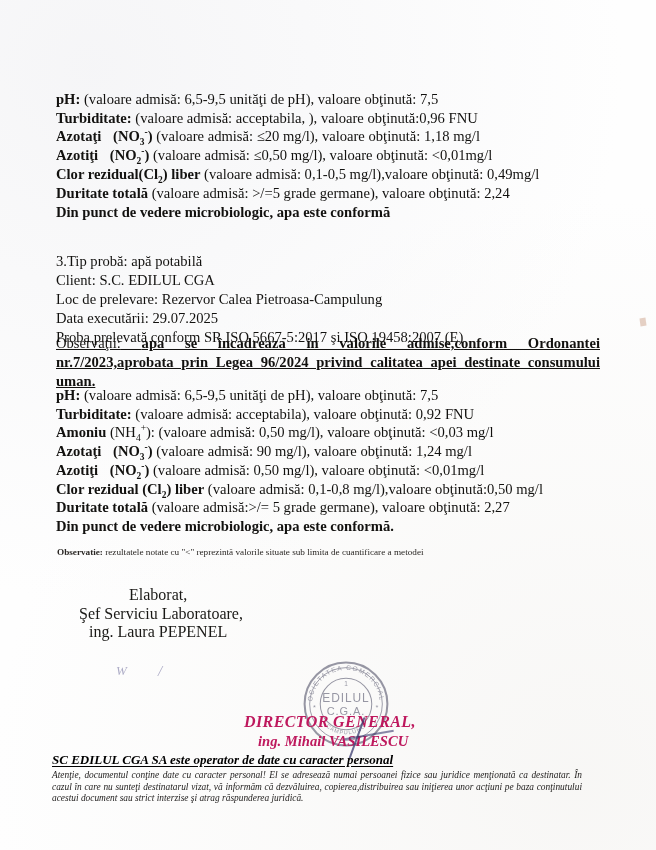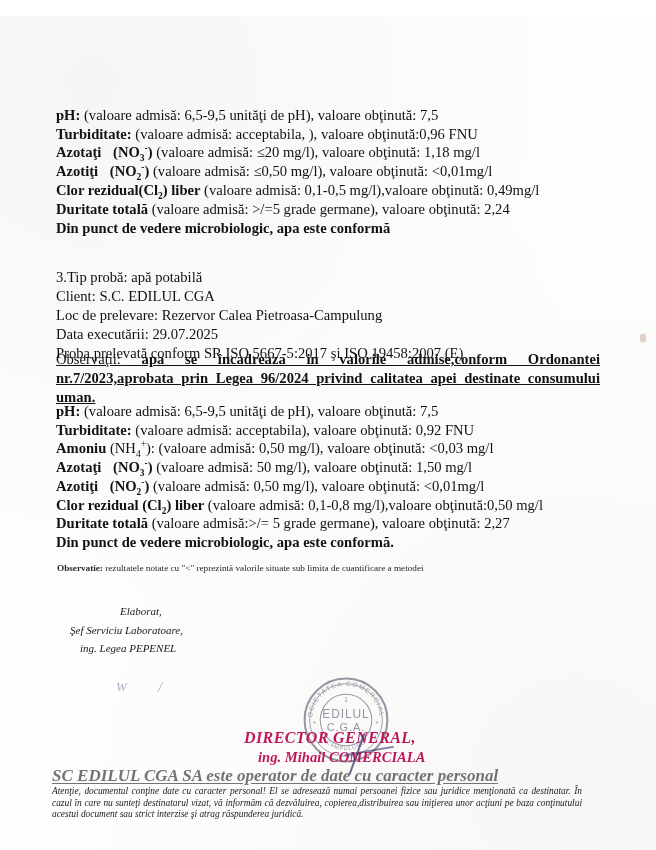--- a/index.html
+++ b/index.html
@@ -13,21 +13,20 @@
     position: relative;
     overflow: hidden;
     font-family: "Liberation Serif", "DejaVu Serif", serif;
     color: #12110f;
     -webkit-font-smoothing: antialiased;
   }
   .page {
     position: absolute;
     inset: 0;
     background: #fefefe;
-    margin-top: 16px;
   }
   
   .scan-tint {
     position: absolute;
     inset: 0;
     background:
       radial-gradient(circle at 14% 8%, rgba(244,244,246,0.85) 0%, rgba(255,255,255,0) 55%),
       radial-gradient(circle at 88% 92%, rgba(246,245,243,0.8) 0%, rgba(255,255,255,0) 60%);
     pointer-events: none;
   }
@@ -88,26 +87,25 @@
     font-size: 9.2px;
     line-height: 12px;
     color: #2a2724;
     white-space: nowrap;
   }
   #footnote .fn-label { font-weight: bold; }
 
   
   #signature-elaborat {
     top: 586px;
-    left: 70px;
+    left: 79px;
     width: 260px;
-    font-size: 11px;
+    font-size: 16px;
     line-height: 18.5px;
     color: #1a1916;
-    font-style: italic;
   }
   #signature-elaborat .sig-l1 { padding-left: 50px; }
   #signature-elaborat .sig-l2 { padding-left: 0px; }
   #signature-elaborat .sig-l3 { padding-left: 10px; }
 
   
   .hand-mark {
     position: absolute;
     color: #6c6a9a;
     font-family: "Liberation Serif", serif;
@@ -183,25 +181,25 @@
   
   #legal-notice {
     position: absolute;
     top: 752px;
     left: 52px;
     width: 530px;
   }
   #legal-heading {
     font-style: italic;
     font-weight: bold;
-    font-size: 17px;
+    font-size: 13px;
     line-height: 15px;
     text-decoration: underline;
     text-underline-offset: 2px;
-    color: #737373;
+    color: #000000;
     white-space: nowrap;
   }
   #legal-body {
     margin-top: 3px;
     font-style: italic;
     font-size: 9.4px;
     line-height: 11.6px;
     text-align: justify;
     color: #232120;
   }
@@ -251,42 +249,42 @@
     <div class="result-line">
       <span class="result-name">pH:</span><span> (valoare admisă: 6,5-9,5 unităţi de pH), valoare obţinută: 7,5</span>
     </div>
     <div class="result-line">
       <span class="result-name">Turbiditate:</span><span> (valoare admisă: acceptabila), valoare obţinută: 0,92 FNU</span>
     </div>
     <div class="result-line">
       <span class="result-name">Amoniu</span><span> (NH<sub>4</sub><sup>+</sup>):</span><span> (valoare admisă: 0,50 mg/l), valoare obţinută: &lt;0,03 mg/l</span>
     </div>
     <div class="result-line">
-      <span class="result-name">Azotaţi</span><span class="b"> (NO<sub>3</sub><sup>-</sup>)</span><span> (valoare admisă: 50 mg/l), valoare obţinută: 1,50  mg/l</span>
+      <span class="result-name">Azotaţi</span><span class="b"> (NO<sub>3</sub><sup>-</sup>)</span><span> (valoare admisă: 90 mg/l), valoare obţinută: 1,24  mg/l</span>
     </div>
     <div class="result-line">
       <span class="result-name">Azotiţi</span><span class="b"> (NO<sub>2</sub><sup>-</sup>)</span><span> (valoare admisă: 0,50 mg/l), valoare obţinută: &lt;0,01mg/l</span>
     </div>
     <div class="result-line">
       <span class="result-name">Clor rezidual (Cl<sub>2</sub>) liber</span><span> (valoare admisă: 0,1-0,8 mg/l),valoare obţinută:0,50 mg/l</span>
     </div>
     <div class="result-line">
       <span class="result-name">Duritate totală</span><span> (valoare admisă:&gt;/= 5 grade germane), valoare obţinută: 2,27</span>
     </div>
     <div class="conform-line">Din punct de vedere microbiologic, apa este conformă.</div>
   </div>
 
   <div class="block" id="footnote">
     <span class="fn-label">Observatie:</span><span> rezultatele notate cu "&lt;" reprezintă valorile situate sub limita de cuantificare a metodei</span>
   </div>
 
   <div class="block" id="signature-elaborat">
     <div class="sig-l1">Elaborat,</div>
     <div class="sig-l2">Şef Serviciu Laboratoare,</div>
-    <div class="sig-l3">ing. Legea PEPENEL</div>
+    <div class="sig-l3">ing. Laura PEPENEL</div>
   </div>
 
   <div class="hand-mark" id="hand-mark-left">W</div>
   <div class="hand-mark" id="hand-mark-left2">/</div>
   <div id="margin-mark-right"></div>
 
   <div id="company-stamp">
     <svg viewBox="0 0 100 100" xmlns="http://www.w3.org/2000/svg">
       <defs>
         <path id="arcTop" d="M 13,50 A 37,37 0 0 1 87,50" fill="none"></path>
@@ -304,21 +302,21 @@
       <text x="50" y="30" font-family="'Liberation Sans', sans-serif" font-size="7" fill="#3b3b55" text-anchor="middle">1</text>
       <text x="50" y="48" font-family="'Liberation Sans', sans-serif" font-size="13" fill="#3b3b55" text-anchor="middle" letter-spacing="1">EDILUL</text>
       <text x="50" y="62" font-family="'Liberation Sans', sans-serif" font-size="12" fill="#3b3b55" text-anchor="middle" letter-spacing="1">C.G.A.</text>
       <text x="14" y="56" font-family="'Liberation Sans', sans-serif" font-size="8" fill="#3b3b55">*</text>
       <text x="82" y="56" font-family="'Liberation Sans', sans-serif" font-size="8" fill="#3b3b55">*</text>
     </svg>
   </div>
 
   <div id="signature-director">
     <div class="dir-title">DIRECTOR GENERAL,</div>
-    <div class="dir-name">ing. Mihail COMERCIALA</div>
+    <div class="dir-name">ing. Mihail VASILESCU</div>
   </div>
   <div id="pen-stroke"></div>
   <div id="pen-stroke2"></div>
 
   <div id="legal-notice">
     <div id="legal-heading">SC EDILUL CGA SA este operator de date cu caracter personal</div>
     <div id="legal-body">Atenţie, documentul conţine date cu caracter personal! El se adresează numai persoanei fizice sau juridice menţionată ca destinatar. În cazul în care nu sunteţi destinatarul vizat, vă informăm că dezvăluirea, copierea,distribuirea sau iniţierea unor acţiuni pe baza conţinutului acestui document sau strict interzise şi atrag răspunderea juridică.</div>
   </div>
 
 </div>

